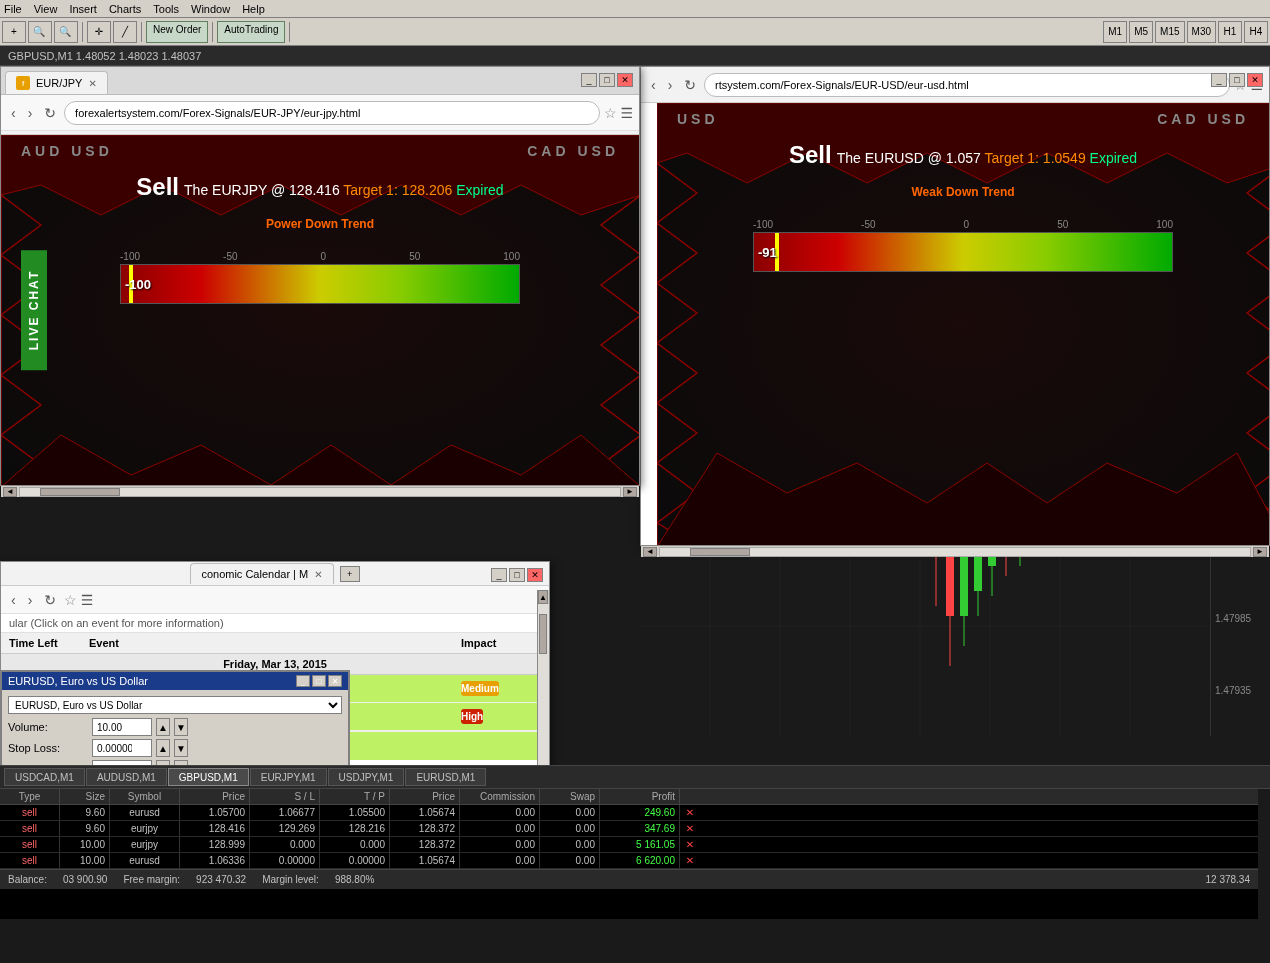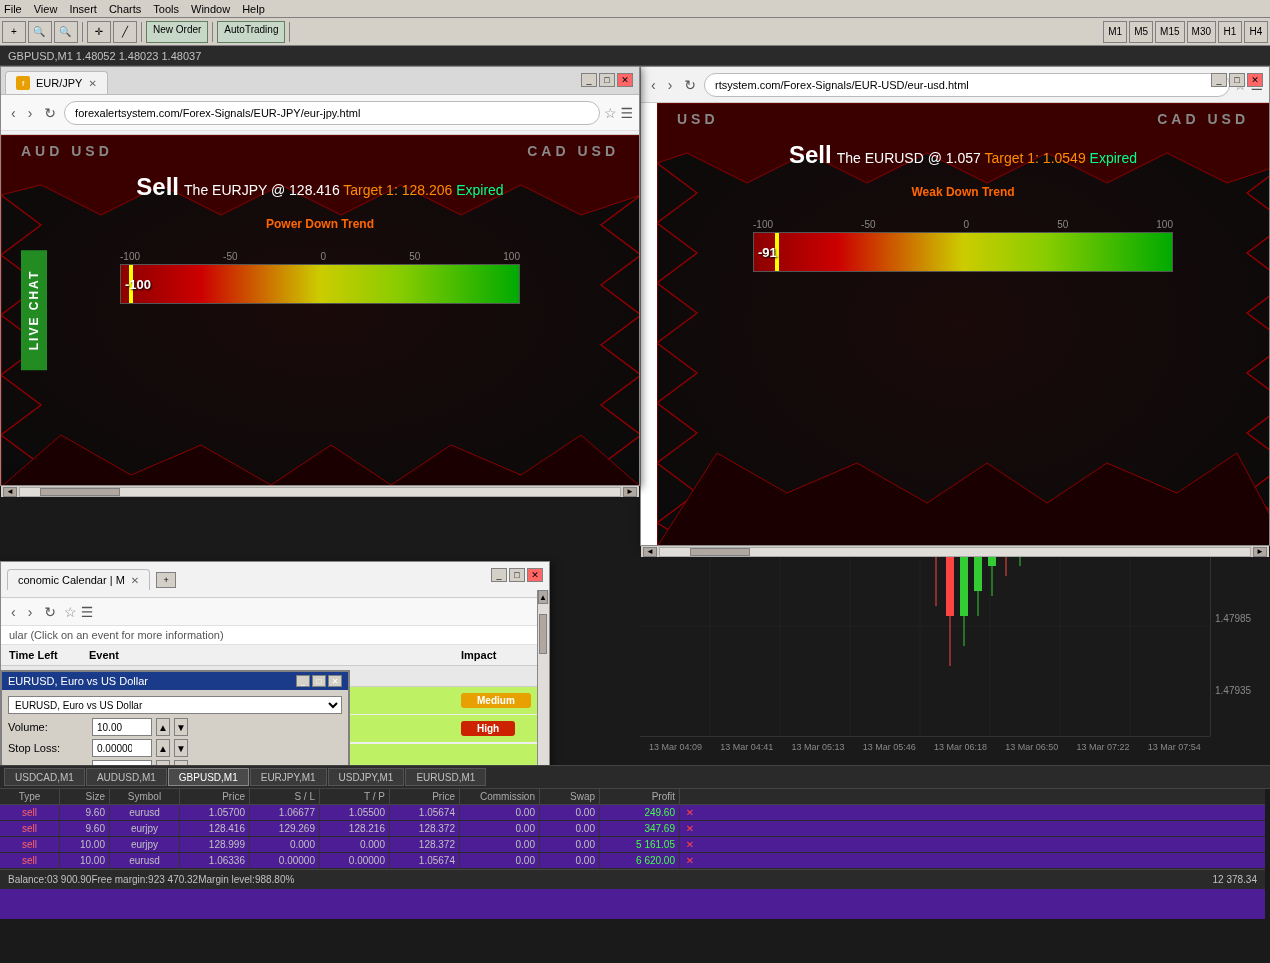--- a/index.html
+++ b/index.html
@@ -329,21 +329,21 @@
     .flag-icon::before {
       content: '';
       position: absolute;
       top: 40%;
       left: 0; right: 0;
       height: 20%;
       background: #fff;
     }
     .impact-badge {
       border-radius: 3px;
-      padding: 2px 16px;
+      padding: 2px 0;
       font-size: 10px;
       font-weight: bold;
       color: #fff;
       text-align: center;
       display: inline-block;
     }
     .impact-medium { background: #e8a000; }
     .impact-high { background: #cc2200; }
     .show-more-btn {
       text-align: center;
@@ -385,21 +385,21 @@
     
     .account-bar {
       background: #2a2a2a;
       height: 20px;
       display: flex;
       align-items: center;
       padding: 0 8px;
       font-size: 10px;
       color: #c0c0c0;
       border-top: 1px solid #444;
-      gap: 0;
+      gap: 16px;
     }
     .order-ctrl {
       width: 14px; height: 12px;
       background: #d4d0c8;
       border: 1px solid #808080;
       font-size: 8px;
       display: flex; align-items: center; justify-content: center;
       cursor: pointer;
     }
     .order-row {
@@ -621,21 +621,21 @@
     <div style="height:12px; background:#d4d0c8; border-top:1px solid #888; display:flex; align-items:center; padding:1px 2px; gap:2px;">
       <div style="width:14px;height:10px;background:#b0a8a0;border:1px solid #808080;display:flex;align-items:center;justify-content:center;font-size:8px;cursor:pointer;">◄</div>
       <div style="flex:1;height:10px;background:#e0dcd8;border:1px solid #aaa;position:relative;">
         <div style="width:60px;height:8px;background:#b0a8a0;border:1px solid #808080;position:absolute;left:30px;"></div>
       </div>
       <div style="width:14px;height:10px;background:#b0a8a0;border:1px solid #808080;display:flex;align-items:center;justify-content:center;font-size:8px;cursor:pointer;">►</div>
     </div>
   </div>
 
   <div class="browser-window browser-calendar" style="top:495px;">
-    <div style="background:#f2f2f2; height:36px; display:flex; align-items:center; padding:0 6px; gap:4px; border-bottom:1px solid #ccc; position:relative;">
+    <div style="background:#f2f2f2; height:24px; display:flex; align-items:center; padding:0 6px; gap:4px; border-bottom:1px solid #ccc; position:relative;justify-content:center;">
       <div class="browser-tab">
         <span>conomic Calendar | M</span>
         <span class="close-btn">✕</span>
       </div>
       <div style="width:20px;height:16px;background:#d4d0c8;border:1px solid #808080;display:flex;align-items:center;justify-content:center;font-size:9px;cursor:pointer;margin-left:2px;">+</div>
       <div class="win-controls" style="position:absolute;top:6px;right:6px;">
         <div class="win-ctrl min">_</div>
         <div class="win-ctrl max">□</div>
         <div class="win-ctrl close">✕</div>
       </div>
@@ -843,41 +843,31 @@
       <div>1.48235</div>
       <div>1.48185</div>
       <div>1.48135</div>
       <div>1.48085</div>
       <div style="color:#fff;background:#444;padding:2px;">1.48037</div>
       <div>1.47985</div>
       <div>1.47935</div>
     </div>
   </div>
 
-  <div style="position:absolute;left:640px;top:670px;right:60px;height:20px;background:#1a1a1a;border-top:1px solid #333;display:flex;align-items:center;justify-content:space-around;font-size:9px;color:#888;">
-    <span>13 Mar 04:09</span>
-    <span>13 Mar 04:41</span>
-    <span>13 Mar 05:13</span>
-    <span>13 Mar 05:46</span>
-    <span>13 Mar 06:18</span>
-    <span>13 Mar 06:50</span>
-    <span>13 Mar 07:22</span>
-    <span>13 Mar 07:54</span>
-  </div>
 
   <div class="tab-bar-bottom" style="position:absolute;bottom:130px;left:0;right:0;z-index:30;">
     <div class="tab-item">USDCAD,M1</div>
     <div class="tab-item">AUDUSD,M1</div>
     <div class="tab-item active">GBPUSD,M1</div>
     <div class="tab-item">EURJPY,M1</div>
     <div class="tab-item">USDJPY,M1</div>
     <div class="tab-item">EURUSD,M1</div>
   </div>
 
-  <div style="position:absolute;bottom:0;left:0;right:5px;height:130px;background:#4c1d95;z-index:30;">
+  <div style="position:absolute;bottom:0;left:0;right:12px;height:130px;background:#000000;z-index:30;">
 
     <div style="display:grid;grid-template-columns:60px 50px 70px 70px 70px 70px 70px 80px 60px 80px 20px;background:#2a2a2a;border-bottom:1px solid #444;font-size:10px;color:#aaa;">
       <div style="padding:2px 4px;border-right:1px solid #444;text-align:center;">Type</div>
       <div style="padding:2px 4px;border-right:1px solid #444;text-align:right;">Size</div>
       <div style="padding:2px 4px;border-right:1px solid #444;text-align:center;">Symbol</div>
       <div style="padding:2px 4px;border-right:1px solid #444;text-align:right;">Price</div>
       <div style="padding:2px 4px;border-right:1px solid #444;text-align:right;">S / L</div>
       <div style="padding:2px 4px;border-right:1px solid #444;text-align:right;">T / P</div>
       <div style="padding:2px 4px;border-right:1px solid #444;text-align:right;">Price</div>
       <div style="padding:2px 4px;border-right:1px solid #444;text-align:right;">Commission</div>

